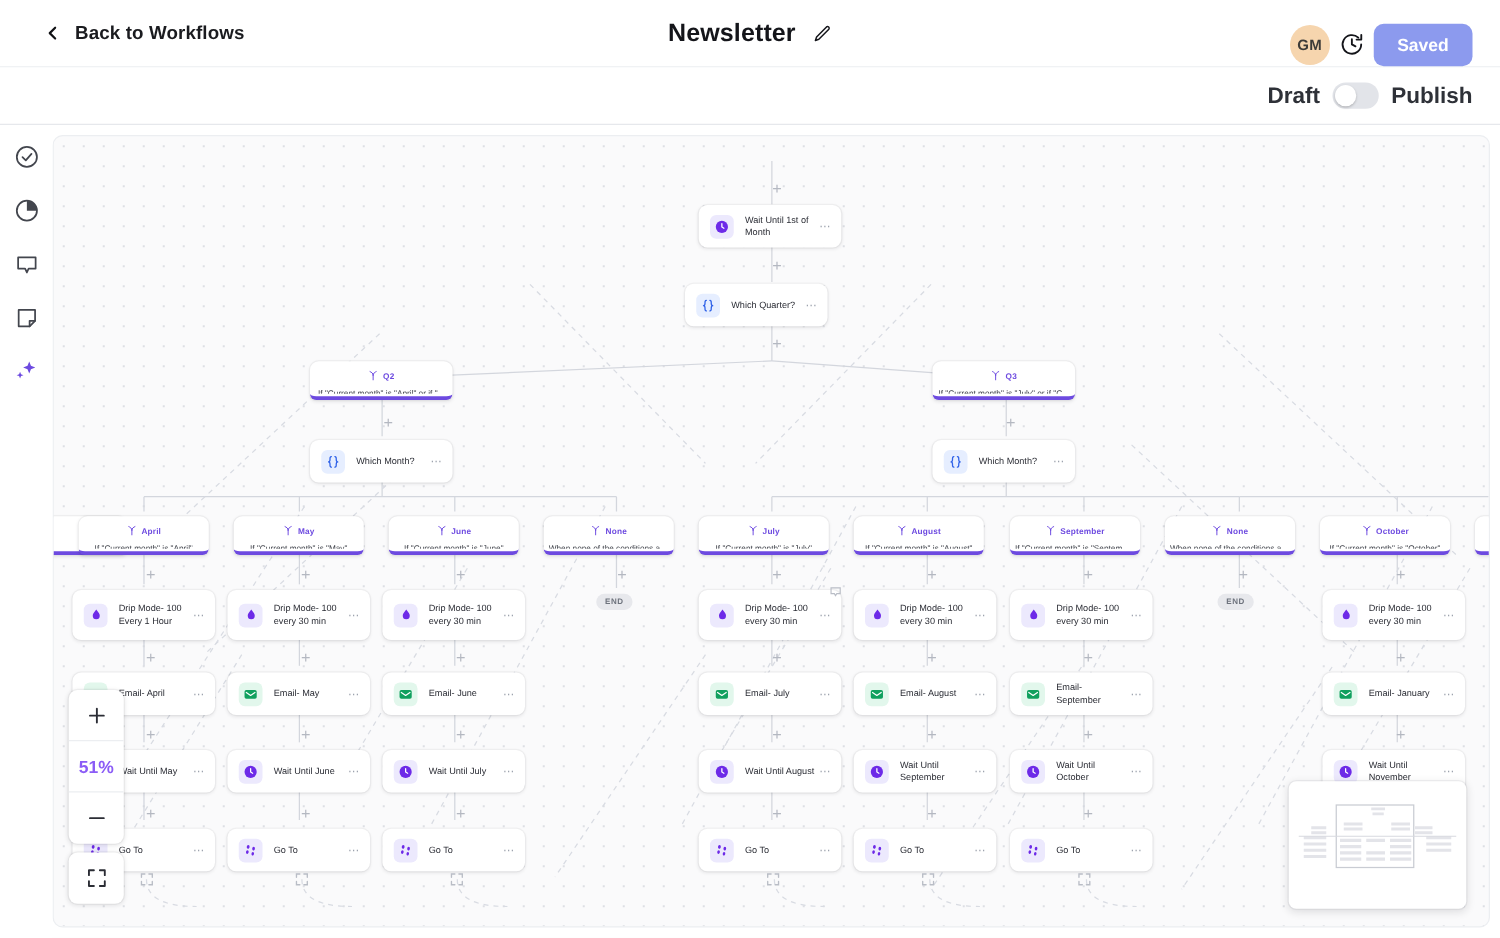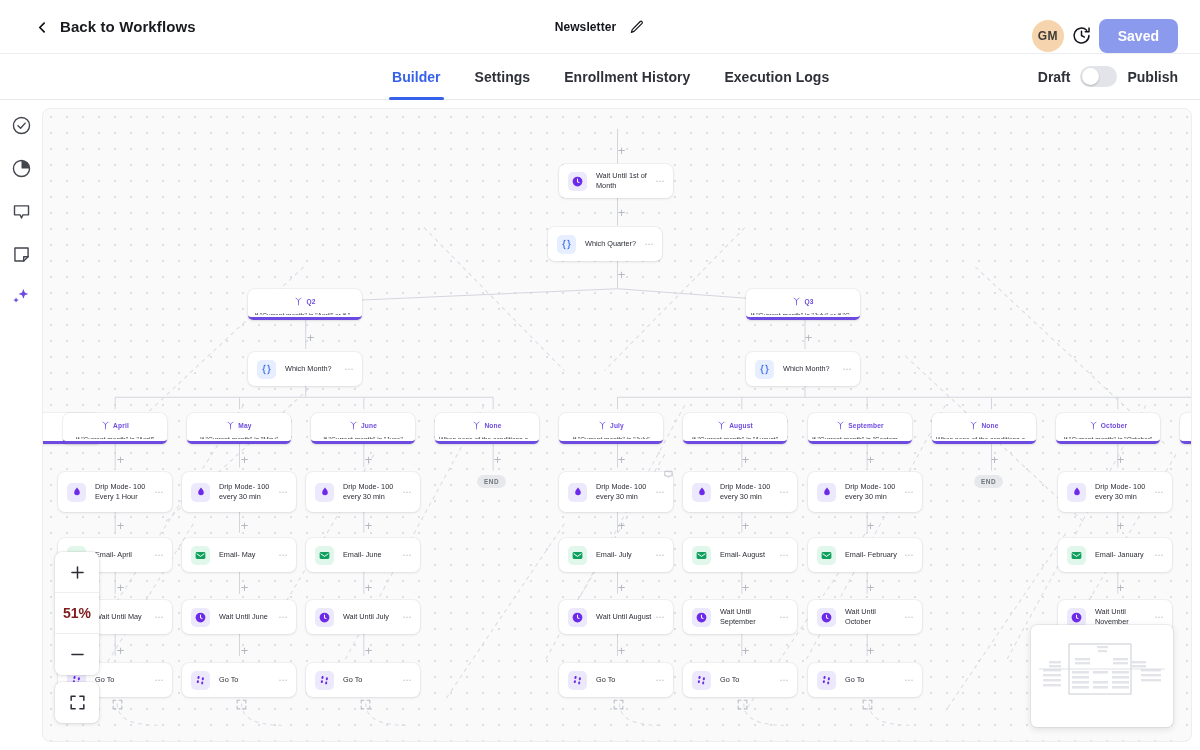--- a/index.html
+++ b/index.html
@@ -22,21 +22,21 @@
     padding-left: 36px; cursor: pointer;
   }
   .back-chevron { width: 13px; height: 13px; flex: 0 0 auto; }
   .back-label { font-size: 15px; font-weight: 700; color: #1a1b1f; letter-spacing: .1px; }
 
   .title-wrap {
     position: absolute; left: 0; right: 0; top: 0; height: 54px;
     display: flex; align-items: center; justify-content: center; gap: 13px;
     pointer-events: none;
   }
-  .wf-title { font-size: 12px; font-weight: 700; color: #14151a; letter-spacing: .1px; }
+  .wf-title { font-size: 20px; font-weight: 700; color: #14151a; letter-spacing: .1px; }
   .pencil-btn { pointer-events: auto; cursor: pointer; display: flex; align-items: center; }
 
   .top-right {
     position: absolute; right: 22px; top: 0; height: 71px;
     display: flex; align-items: center; gap: 7px;
   }
   .avatar {
     width: 32px; height: 32px; border-radius: 50%;
     background: #f6d5ae; color: #3d3b38;
     display: flex; align-items: center; justify-content: center;
@@ -68,21 +68,21 @@
   }
   .tab-right {
     position: absolute; right: 22px; display: flex; align-items: center; gap: 16px;
   }
   .test-btn {
     background: #eaefff; color: #3661eb; border: none; border-radius: 8px;
     height: 32px; padding: 0 15px; font-size: 13.5px; font-weight: 600;
     font-family: inherit; cursor: pointer;
   }
   .pub-wrap { display: flex; align-items: center; gap: 10px; }
-  .pub-label { font-size: 14px; font-weight: 600; color: #2e3138; }
+  .pub-label { font-size: 18px; font-weight: 600; color: #2e3138; }
   .toggle {
     width: 37px; height: 21px; border-radius: 11px; background: #e2e4e9;
     position: relative; cursor: pointer; flex: 0 0 auto;
   }
   .toggle-knob {
     position: absolute; top: 2px; left: 2px; width: 17px; height: 17px;
     border-radius: 50%; background: #fff; box-shadow: 0 1px 2px rgba(0,0,0,.22);
   }
 
   
@@ -174,21 +174,21 @@
     background: #fff; border-radius: 7px;
     box-shadow: 0 1px 4px rgba(20,22,30,.13), 0 0 0 1px rgba(20,22,30,.04);
     overflow: hidden;
   }
   .zbtn {
     height: 41px; display: flex; align-items: center; justify-content: center;
     cursor: pointer; color: #2b2d35; font-size: 19px; font-weight: 400;
     border-bottom: 1px solid #eceef1;
   }
   .zbtn:last-child { border-bottom: none; }
-  .zlvl { font-size: 14px; font-weight: 600; color: #7f1d1d; }
+  .zlvl { font-size: 14px; font-weight: 600; color: #8b5cf6; }
   .zfit {
     background: #fff; border-radius: 7px; height: 41px;
     box-shadow: 0 1px 4px rgba(20,22,30,.13), 0 0 0 1px rgba(20,22,30,.04);
     display: flex; align-items: center; justify-content: center; cursor: pointer;
   }
 
   
   .minimap {
     position: absolute; right: 18px; bottom: 14px; width: 142px; height: 102px;
     background: #fff; border-radius: 6px;
@@ -225,26 +225,20 @@
         <path d="M20.5 12a8.5 8.5 0 1 1-2.6-6.1"></path>
           <polyline points="20.6 3.3 20.6 7.6 16.3 7.6"></polyline>
         <polyline points="12 7.2 12 12 15.3 13.8"></polyline>
         </svg>
     </span>
     <button class="saved-btn">Saved</button>
   </div>
 </div>
 
 <div class="tabbar">
-  <div class="tabs">
-    <div class="tab active">Builder</div>
-    <div class="tab">Settings</div>
-    <div class="tab">Enrollment History</div>
-    <div class="tab">Execution Logs</div>
-  </div>
   <div class="tab-right">
     <div class="pub-wrap">
       <span class="pub-label">Draft</span>
       <div class="toggle">
         <div class="toggle-knob"></div>
       </div>
       <span class="pub-label">Publish</span>
     </div>
   </div>
 </div>
@@ -710,21 +704,21 @@
      <span class="node-label">Email- August</span>
      <span class="dots">⋯</span>
       </div>
       <div class="node std" style="left: 765px; top: 429px; width: 114px; height: 34px;">
         <span class="node-ico ico-green">
           <svg viewBox="0 0 24 24" width="13" height="13">
             <rect x="3" y="5.6" width="18" height="12.8" rx="2.6" fill="#10a05e"></rect>
             <path d="M5.6 9.2l6.4 4.4 6.4-4.4" stroke="#fff" stroke-width="1.8" fill="none" stroke-linecap="round" stroke-linejoin="round"></path>
           </svg>
         </span>
-     <span class="node-label">Email- February</span>
+     <span class="node-label">Email- September</span>
      <span class="dots">⋯</span>
       </div>
       <div class="node std" style="left: 1015px; top: 429px; width: 114px; height: 34px;">
         <span class="node-ico ico-green">
           <svg viewBox="0 0 24 24" width="13" height="13">
             <rect x="3" y="5.6" width="18" height="12.8" rx="2.6" fill="#10a05e"></rect>
             <path d="M5.6 9.2l6.4 4.4 6.4-4.4" stroke="#fff" stroke-width="1.8" fill="none" stroke-linecap="round" stroke-linejoin="round"></path>
           </svg>
         </span>
      <span class="node-label">Email- January</span>

